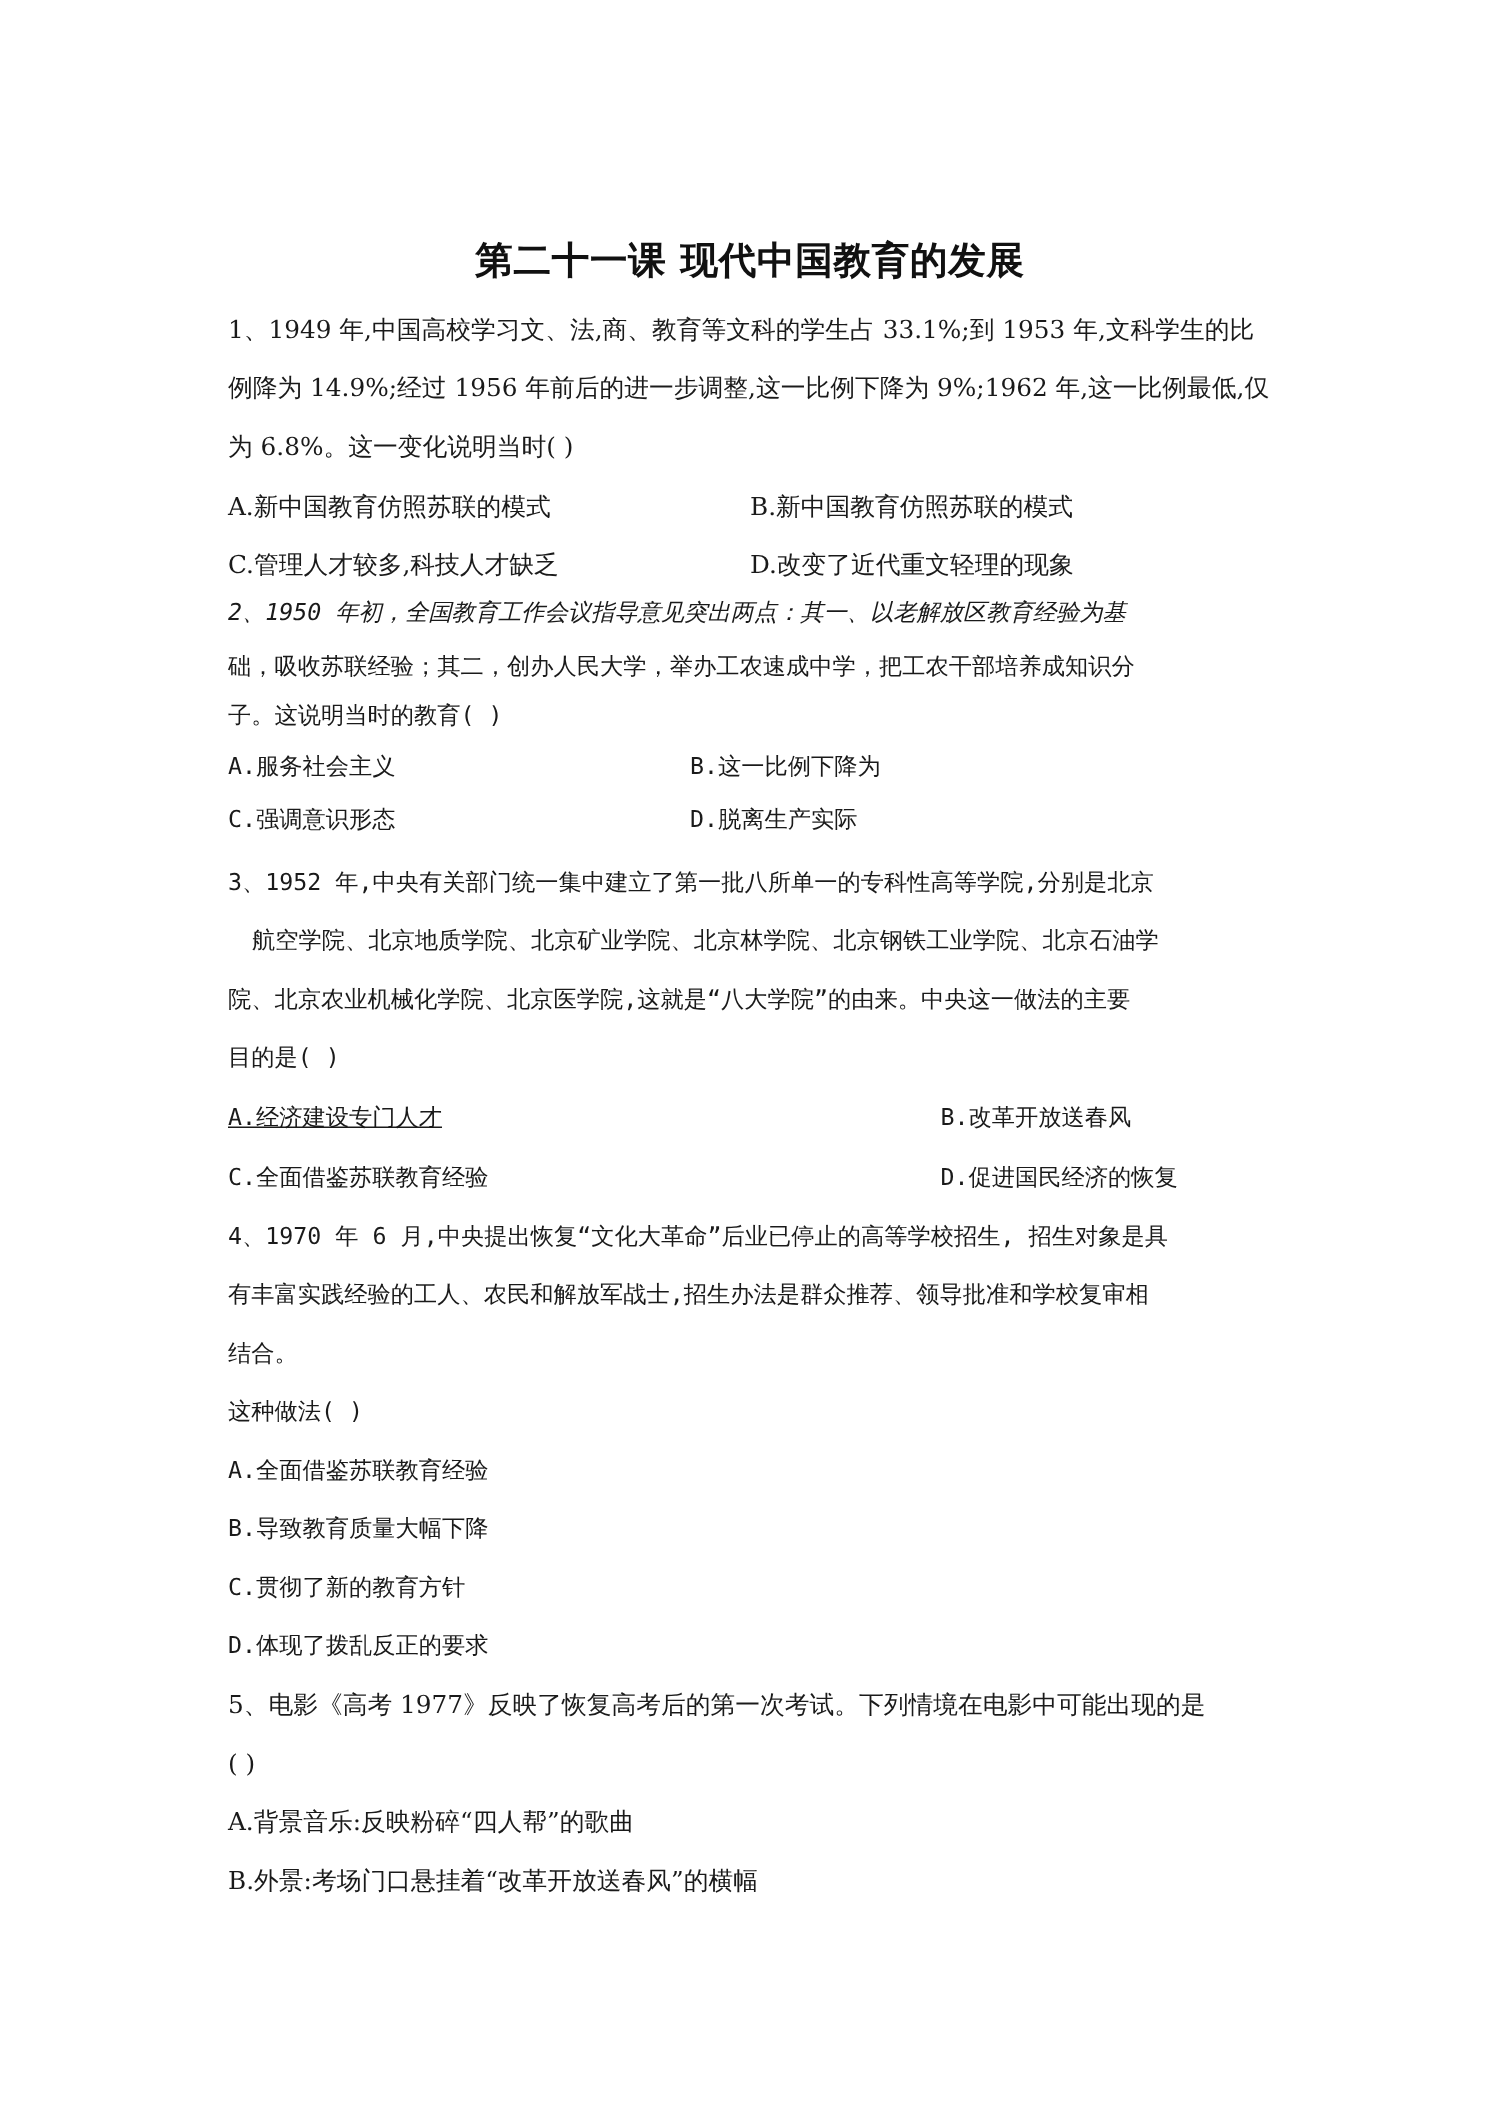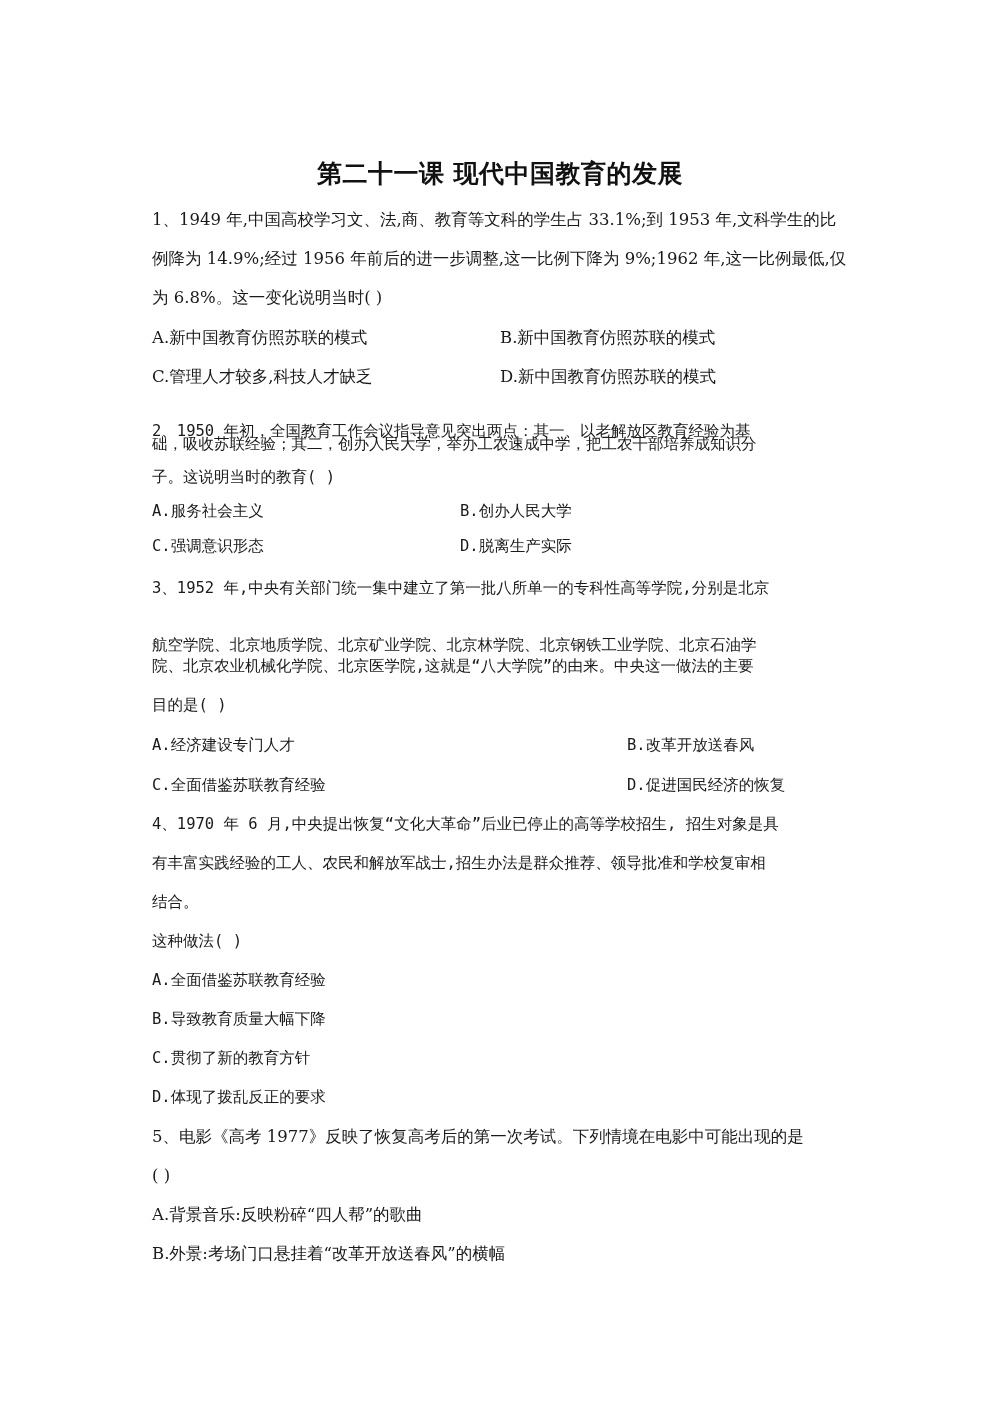--- a/index.html
+++ b/index.html
@@ -61,39 +61,39 @@
 
   <div class="title">第二十一课  现代中国教育的发展</div>
 
   <div>
     <div class="line" style="top:208px;">1、1949 年,中国高校学习文、法,商、教育等文科的学生占 33.1%;到 1953 年,文科学生的比</div>
     <div class="line" style="top:247px;">例降为 14.9%;经过 1956 年前后的进一步调整,这一比例下降为 9%;1962 年,这一比例最低,仅</div>
     <div class="line" style="top:286px;">为 6.8%。这一变化说明当时(   )</div>
     <div class="opt" style="top:326px; left:152px;">A.新中国教育仿照苏联的模式</div>
     <div class="opt" style="top:326px; left:500px;">B.新中国教育仿照苏联的模式</div>
     <div class="opt" style="top:365px; left:152px;">C.管理人才较多,科技人才缺乏</div>
-    <div class="opt" style="top:365px; left:500px;">D.新中国教育仿照苏联的模式</div>
+    <div class="opt" style="top:365px; left:500px;">D.改变了近代重文轻理的现象</div>
   </div>
 
   <div>
-    <div class="line mono" style="top:419px;">2、1950 年初，全国教育工作会议指导意见突出两点：其一、以老解放区教育经验为基</div>
+    <div class="line mono" style="top:396px;font-style:italic;">2、1950 年初，全国教育工作会议指导意见突出两点：其一、以老解放区教育经验为基</div>
     <div class="line mono" style="top:432px;">础，吸收苏联经验；其二，创办人民大学，举办工农速成中学，把工农干部培养成知识分</div>
     <div class="line mono" style="top:465px;">子。这说明当时的教育(    )</div>
     <div class="opt mono" style="top:499px; left:152px;text-align:center;">A.服务社会主义</div>
-    <div class="opt mono" style="top:499px; left:460px;">B.创办人民大学</div>
+    <div class="opt mono" style="top:499px; left:460px;">B.这一比例下降为</div>
     <div class="opt mono" style="top:534px; left:152px;">C.强调意识形态</div>
     <div class="opt mono" style="top:534px; left:460px;">D.脱离生产实际</div>
   </div>
 
   <div>
     <div class="line mono" style="top:576px;">3、1952 年,中央有关部门统一集中建立了第一批八所单一的专科性高等学院,分别是北京</div>
-    <div class="line mono" style="top:633px;">航空学院、北京地质学院、北京矿业学院、北京林学院、北京钢铁工业学院、北京石油学</div>
+    <div class="line mono" style="top:615px;margin-left:16px;">航空学院、北京地质学院、北京矿业学院、北京林学院、北京钢铁工业学院、北京石油学</div>
     <div class="line mono" style="top:654px;">院、北京农业机械化学院、北京医学院,这就是“八大学院”的由来。中央这一做法的主要</div>
     <div class="line mono" style="top:693px;">目的是(    )</div>
-    <div class="opt mono" style="top:733px; left:152px;">A.经济建设专门人才</div>
+    <div class="opt mono" style="top:733px; left:152px;text-decoration:underline;">A.经济建设专门人才</div>
     <div class="opt mono" style="top:733px; left:627px;">B.改革开放送春风</div>
     <div class="opt mono" style="top:773px; left:152px;">C.全面借鉴苏联教育经验</div>
     <div class="opt mono" style="top:773px; left:627px;">D.促进国民经济的恢复</div>
   </div>
 
   <div>
     <div class="line mono" style="top:812px;">4、1970 年 6 月,中央提出恢复“文化大革命”后业已停止的高等学校招生, 招生对象是具</div>
     <div class="line mono" style="top:851px;">有丰富实践经验的工人、农民和解放军战士,招生办法是群众推荐、领导批准和学校复审相</div>
     <div class="line mono" style="top:890px;">结合。</div>
     <div class="line mono" style="top:929px;">这种做法(      )</div>

